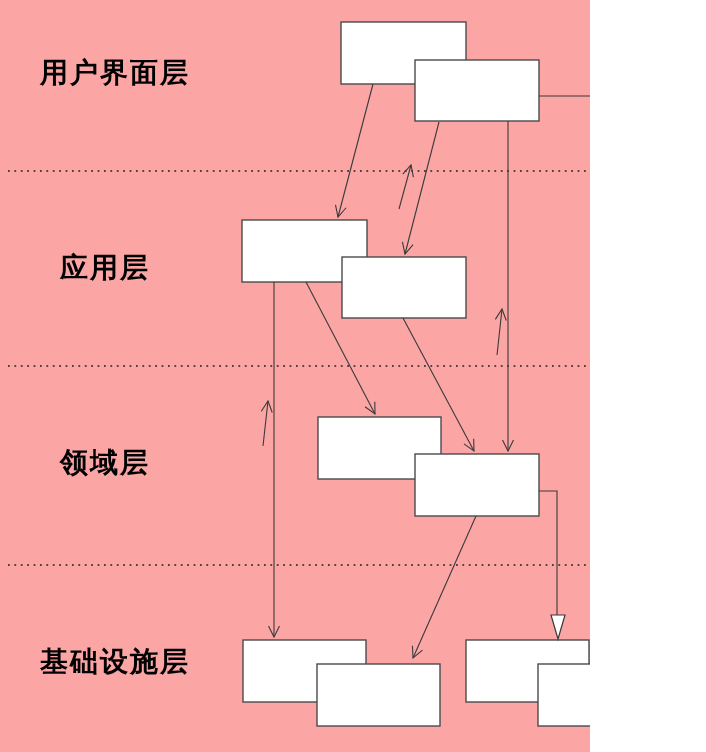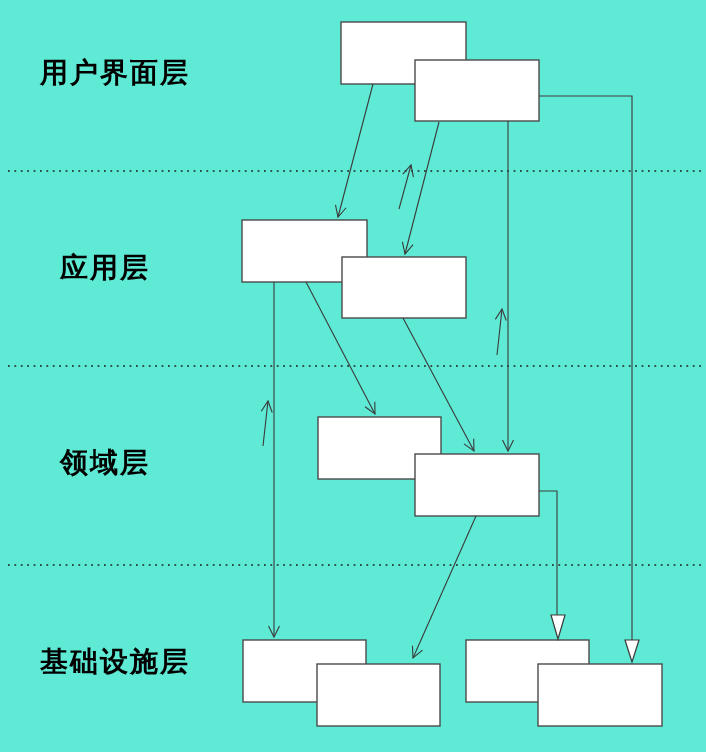--- a/index.html
+++ b/index.html
@@ -2,23 +2,23 @@
 <html><head>
 <meta charset="utf-8">
 <style>
   html, body {
     margin: 0;
     padding: 0;
     background: #ffffff;
   }
   .canvas {
     position: relative;
-    width: 706px;
+    width: 590px;
     height: 752px;
-    background: #5eead4;
+    background: #fca5a5;
     overflow: hidden;
   }
   svg { display: block; }
   .box {
     fill: #ffffff;
     stroke: #4a4a4a;
     stroke-width: 1.4;
   }
   .arrow {
     fill: none;

